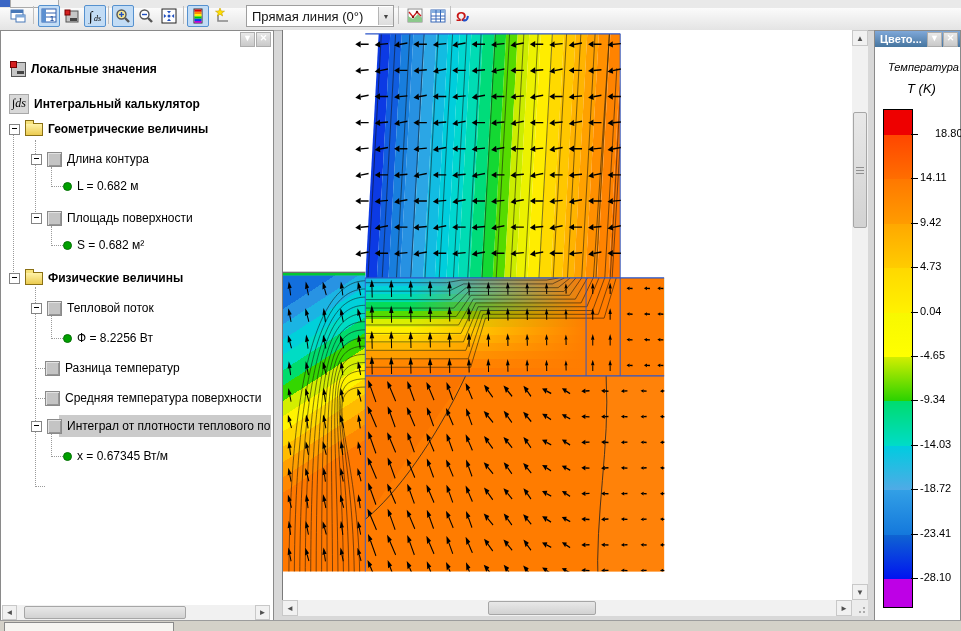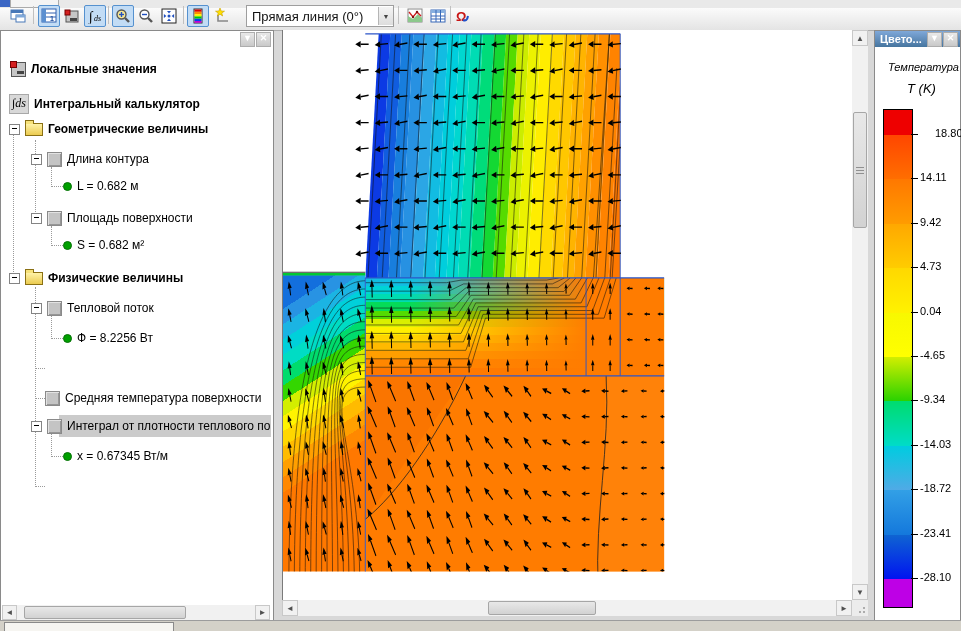--- a/index.html
+++ b/index.html
@@ -230,20 +230,24 @@
           <b>Физические величины</b>
         </div>
       <div class="trow" style="top:250px;left:30px">
           <span class="exp"></span>
           <span class="cb"></span>
           <span>Тепловой поток</span>
         </div>
       <div class="trow" style="top:280px;left:62px">
           <span class="blt"></span>
           <span>Ф = 8.2256 Вт</span>
+        </div>
+      <div class="trow" style="top:310px;left:44px">
+          <span class="cb"></span>
+          <span>Разница температур</span>
         </div>
       <div class="trow" style="top:340px;left:44px">
           <span class="cb"></span>
           <span>Средняя температура поверхности</span>
         </div>
       <div class="trow" style="top:368px;left:30px">
           <span class="exp"></span>
           <span class="cb"></span>
           <span>Интеграл от плотности теплового по</span>
         </div>

